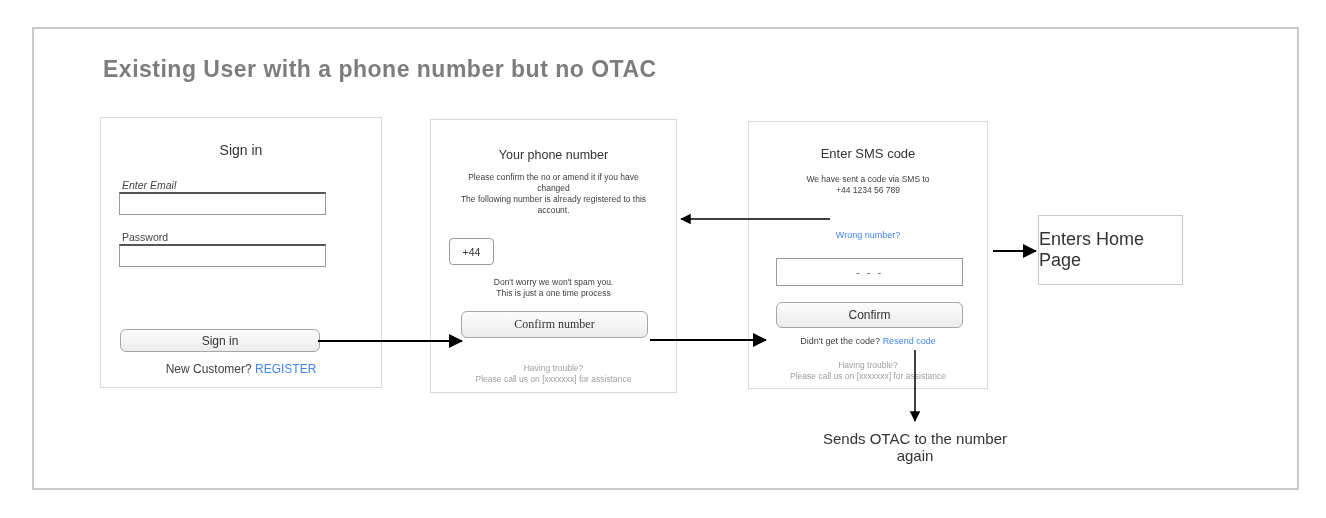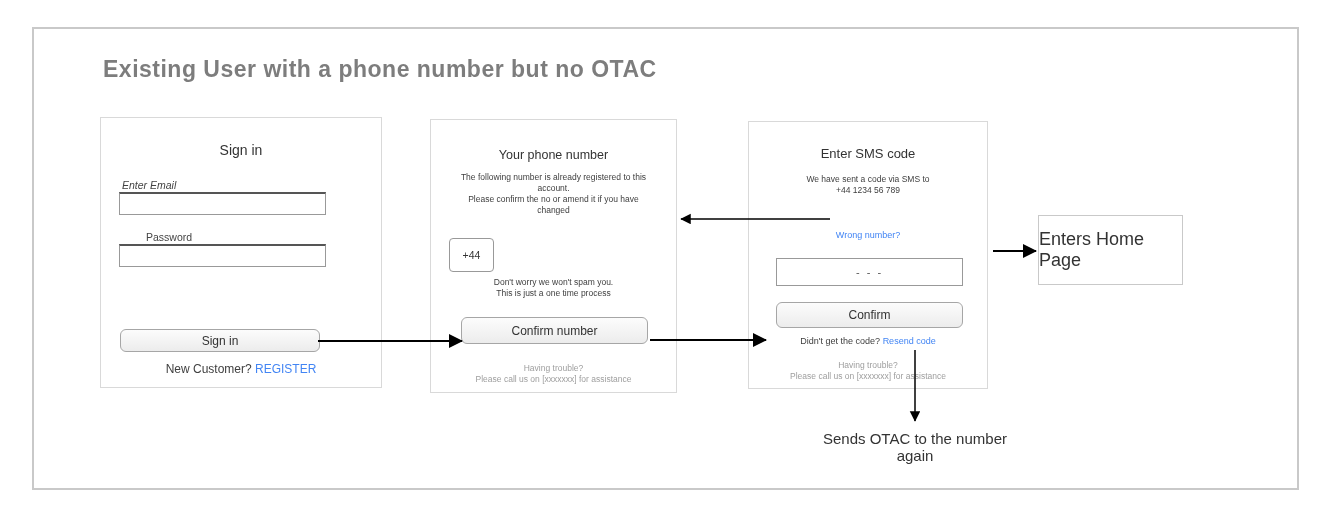--- a/index.html
+++ b/index.html
@@ -22,21 +22,21 @@
   .wire-input { position:absolute; left:18px; width:207px; height:23px; background:#fff;
                 border:1px solid #999; border-top:2px solid #555; font-size:11px; padding:0 4px;
                 font-family:"Liberation Sans", sans-serif; }
   .btn { position:absolute; text-align:right; background:linear-gradient(#fcfcfc,#ececec);
          border:1px solid #a6a6a6; border-radius:6px; color:#333; cursor:pointer;
          font-family:"Liberation Sans", sans-serif; display:flex; align-items:center; justify-content:center; }
   .small-center { position:absolute; left:0; width:100%; text-align:center; color:#404040; font-size:8.5px; line-height:11px; }
   .help-text { position:absolute; left:0; width:100%; text-align:center; color:#9e9e9e; font-size:8.5px; line-height:11px; }
   .link { color:#4285f4; cursor:pointer; text-decoration:none; }
 
-  .phone-row { position:absolute; left:18px; top:118px; display:flex; align-items:stretch; height:34px; }
+  .phone-row { position:absolute; left:18px; top:118px; display:flex; align-items:stretch; height:27px; }
   .cc-box { width:45px; border:1px solid #999; border-radius:4px; background:#fff; z-index:2;
             display:flex; align-items:center; justify-content:center; font-size:10.5px; color:#333; }
   .phone-num { width:166px; margin-left:-3px; border:1px solid #999; background:#fff; text-align:center;
                font-size:11px; color:#333; font-family:"Liberation Sans", sans-serif; }
 
   .code-input { position:absolute; left:27px; top:136px; width:187px; height:28px; border:1px solid #999;
                 background:#fff; text-align:center; font-size:11px; color:#555; letter-spacing:2px;
                 font-family:"Liberation Sans", sans-serif; }
 
   .home-box { position:absolute; left:1038px; top:215px; width:145px; height:70px; border:1px solid #c9c9c9;
@@ -52,43 +52,43 @@
 <div class="canvas">
 
   <div class="outer-frame"></div>
 
   <div class="page-title">Existing User with a phone number but no OTAC</div>
 
   <div class="panel panel-1">
     <h3 class="p1-title">Sign in</h3>
     <div class="field-label" style="top:61px;font-style:italic;">Enter Email</div>
     <input class="wire-input" style="top: 74px;" type="text">
-    <div class="field-label" style="top:113px;margin-left:24px;">Password</div>
+    <div class="field-label" style="top:113px;">Password</div>
     <input class="wire-input" style="top: 126px;" type="text">
     <div class="btn" style="left:19px; top:211px; width:200px; height:23px; font-size:12px;">Sign in</div>
     <div class="small-center" style="top:244px; font-size:12px; line-height:14px;">
       <span>New Customer?</span>
       <span class="link">REGISTER</span>
     </div>
   </div>
 
   <div class="panel panel-2">
     <h3 class="p2-title">Your phone number</h3>
     <div class="small-center" style="top:52px; padding:0 24px;">
+      <div>Please confirm the no or amend it if you have changed</div>
       <div>The following number is already registered to this account.</div>
-      <div>Please confirm the no or amend it if you have changed</div>
     </div>
     <div class="phone-row">
       <div class="cc-box">+44</div>
     </div>
     <div class="small-center" style="top:157px;">
       <div>Don't worry we won't spam you.</div>
       <div>This is just a one time process</div>
     </div>
-    <div class="btn" style="left:30px; top:197px; width:187px; height:27px; font-size:12px;">Confirm number</div>
+    <div class="btn" style="left:30px; top:191px; width:187px; height:27px; font-size:12px;font-family:Liberation Serif, serif;">Confirm number</div>
     <div class="help-text" style="top:243px;">
       <div>Having trouble?</div>
       <div>Please call us on [xxxxxxx] for assistance</div>
     </div>
   </div>
 
   <div class="panel panel-3">
     <h3 class="p3-title">Enter SMS code</h3>
     <div class="small-center" style="top:52px;">
       <div>We have sent a code via SMS to</div>

